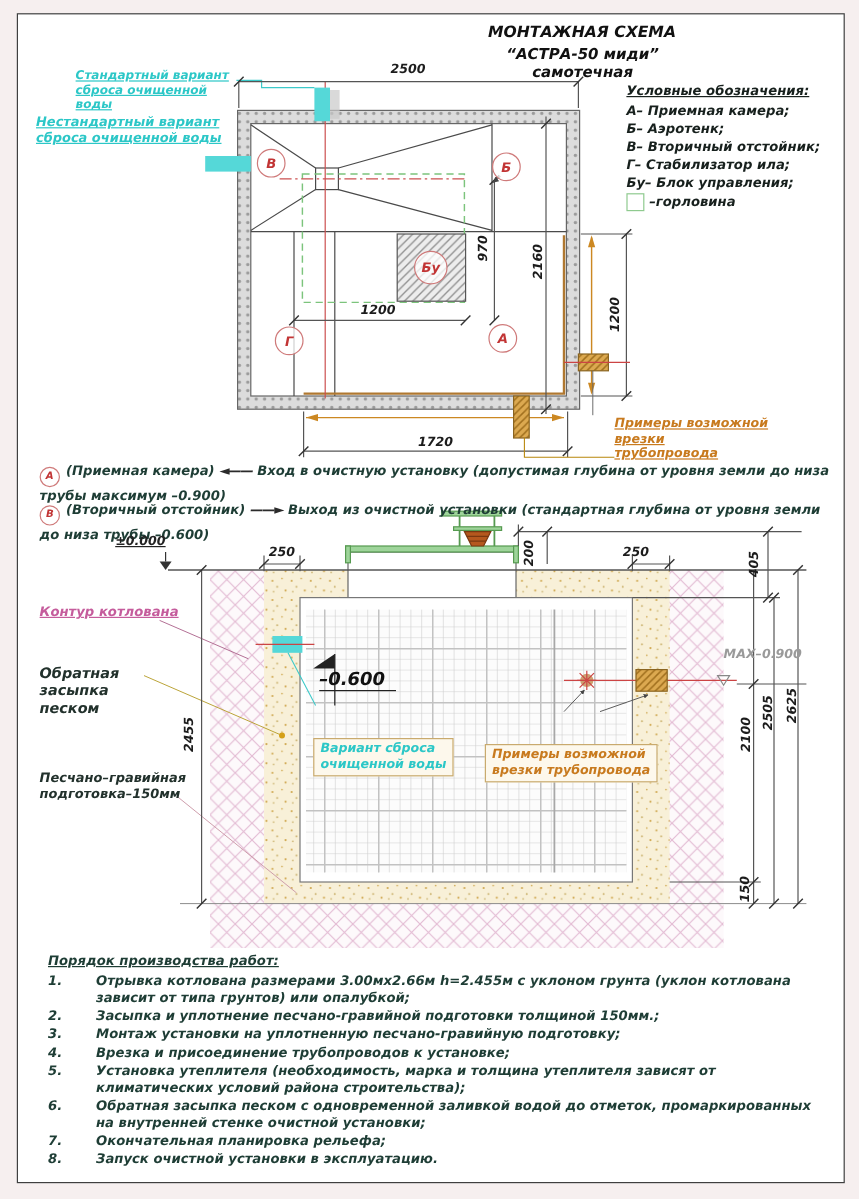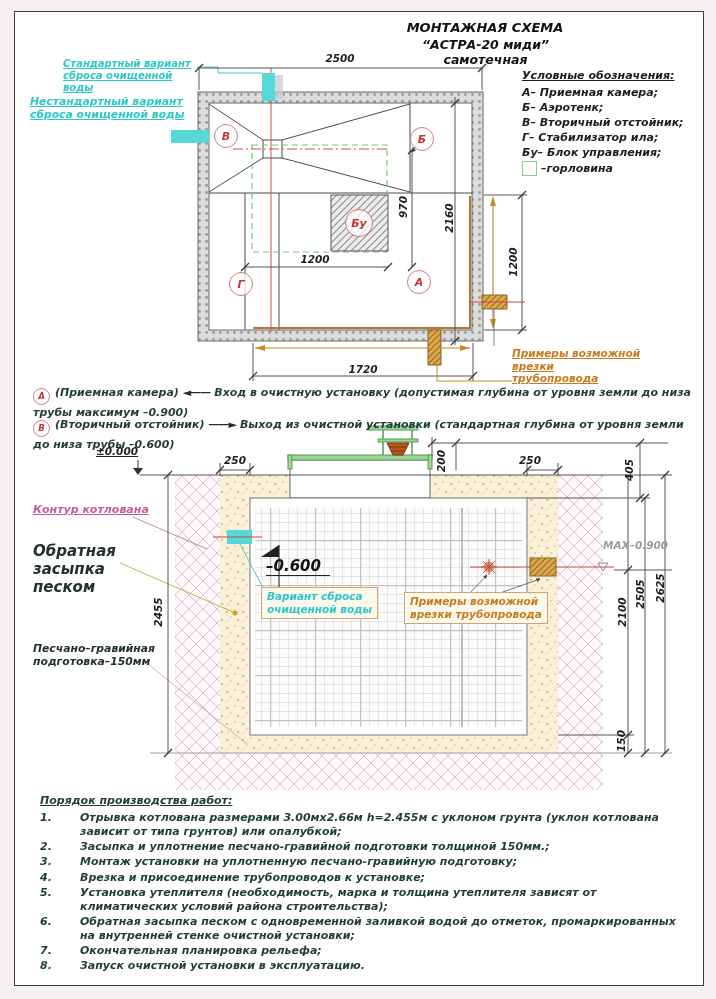--- a/index.html
+++ b/index.html
@@ -18,21 +18,21 @@
   .grey{color:#9a9a9a;}
   .dim{position:absolute;z-index:3;font:italic bold 10.5px "DejaVu Sans",sans-serif;color:#1c1c1c;text-align:center;}
   .rot{transform:rotate(-90deg);transform-origin:center center;height:12px;}
   .circ{position:absolute;z-index:3;width:22px;height:22px;border:1.4px solid #cf7a7a;border-radius:50%;
         color:#c23535;font:italic bold 11px "DejaVu Sans",sans-serif;display:flex;align-items:center;
         justify-content:center;background:rgba(255,255,255,0.75);}
   .circ-sm{display:inline-flex;width:15px;height:15px;border:1.2px solid #cf7a7a;border-radius:50%;
         color:#c23535;font:italic bold 8.5px "DejaVu Sans",sans-serif;align-items:center;
         justify-content:center;margin-right:5px;vertical-align:-3px;background:#fff;}
   .note{position:absolute;z-index:3;font:italic bold 11px "DejaVu Sans",sans-serif;color:#1e3d35;line-height:15px;}
-  .boxed{background:#fdf8ec;border:1px solid #c9aa6e;padding:2px 5px;font:italic bold 10.5px "DejaVu Sans",sans-serif;line-height:1.25;}
+  .boxed{background:#fdf8ec;border:1px solid #c9aa6e;padding:2px 5px;font:italic bold 10.5px "DejaVu Sans",sans-serif;line-height:1.25;margin-top:28px;}
   .legend{position:absolute;left:522px;top:68px;z-index:3;font:italic bold 11px "DejaVu Sans",sans-serif;
           color:#17201d;line-height:15px;}
   .legend .hd{text-decoration:underline;margin-bottom:2px;font-style:italic;}
   .neckrow{display:flex;align-items:center;margin-top:1px;}
   .neckbox{width:13px;height:13px;border:1.2px solid #8fca8f;background:#fff;margin-right:4px;display:inline-block;}
   #proc{position:absolute;left:40px;top:794px;width:652px;z-index:3;
         font:italic bold 11px "DejaVu Sans",sans-serif;color:#1e3d35;}
   #proc .hd{text-decoration:underline;margin-bottom:4px;}
   .pitem{display:flex;margin-bottom:1.5px;line-height:13.8px;}
   .pnum{width:40px;flex:0 0 40px;}
@@ -214,21 +214,21 @@
         <line x1="558" y1="735" x2="634" y2="735"></line>
       </g>
       <path d="M164,479 L172,471 M164,757 L172,749 M216,474 L224,466 M246,474 L254,466
                M523,474 L531,466 M554,474 L562,466 M428,447 L436,439 M452,447 L460,439
                M636,447 L644,439 M636,502 L644,494 M624,574 L632,566 M624,739 L632,731
                M624,757 L632,749 M641,502 L649,494 M641,757 L649,749 M661,479 L669,471 M661,757 L669,749" stroke="#333" stroke-width="1.2"></path>
     </g>
   </svg>
 
   <div class="txt ctr" style="left:390px;top:20px;width:190px;font-size:13px;color:#111;">МОНТАЖНАЯ СХЕМА</div>
-  <div class="txt ctr" style="left:378px;top:37px;width:215px;font-size:12.5px;color:#111;">“АСТРА-20 миди” самотечная</div>
+  <div class="txt ctr" style="left:378px;top:37px;width:215px;font-size:12.5px;color:#111;">“АСТРА-50 миди” самотечная</div>
 
   <div class="txt cyan und pre" style="left:63px;top:58px;width:140px;font-size:10px;">Стандартный вариант
 сброса очищенной воды</div>
   <div class="txt cyan und pre" style="left:30px;top:96px;width:160px;font-size:10.8px;">Нестандартный вариант
 сброса очищенной воды</div>
 
   <div class="legend">
     <div class="hd">Условные обозначения:</div>
     <div>А– Приемная камера;</div>
     <div>Б– Аэротенк;</div>
@@ -271,21 +271,21 @@
   <div class="dim rot" style="left:613px;top:464px;width:32px;">405</div>
   <div class="txt grey" style="left:603px;top:539px;width:80px;font-size:10.5px;">MAX–0.900</div>
   <div class="dim rot" style="left:139px;top:606px;width:38px;">2455</div>
   <div class="txt" style="left:266px;top:557px;width:64px;font-size:15px;color:#111;border-bottom:1px solid #222;">–0.600</div>
   <div class="dim rot" style="left:603px;top:606px;width:38px;">2100</div>
   <div class="dim rot" style="left:621px;top:588px;width:38px;">2505</div>
   <div class="dim rot" style="left:641px;top:582px;width:38px;">2625</div>
   <div class="dim rot" style="left:606px;top:735px;width:30px;">150</div>
 
   <div class="txt magenta und" style="left:33px;top:503px;width:120px;font-size:11px;">Контур котлована</div>
-  <div class="txt pre" style="left:33px;top:542px;width:120px;font-size:15px;color:#22312c;">Обратная засыпка
+  <div class="txt pre" style="left:33px;top:554px;width:120px;font-size:12px;color:#22312c;">Обратная засыпка
 песком</div>
   <div class="txt pre" style="left:33px;top:643px;width:130px;font-size:10.8px;color:#22312c;">Песчано–гравийная
 подготовка–150мм</div>
 
   <div class="boxed cyan pre" style="position:absolute;z-index:3;left:261px;top:587px;">Вариант сброса
 очищенной воды</div>
   <div class="boxed orange pre" style="position:absolute;z-index:3;left:404px;top:592px;">Примеры возможной
 врезки трубопровода</div>
 
   <div id="proc">

